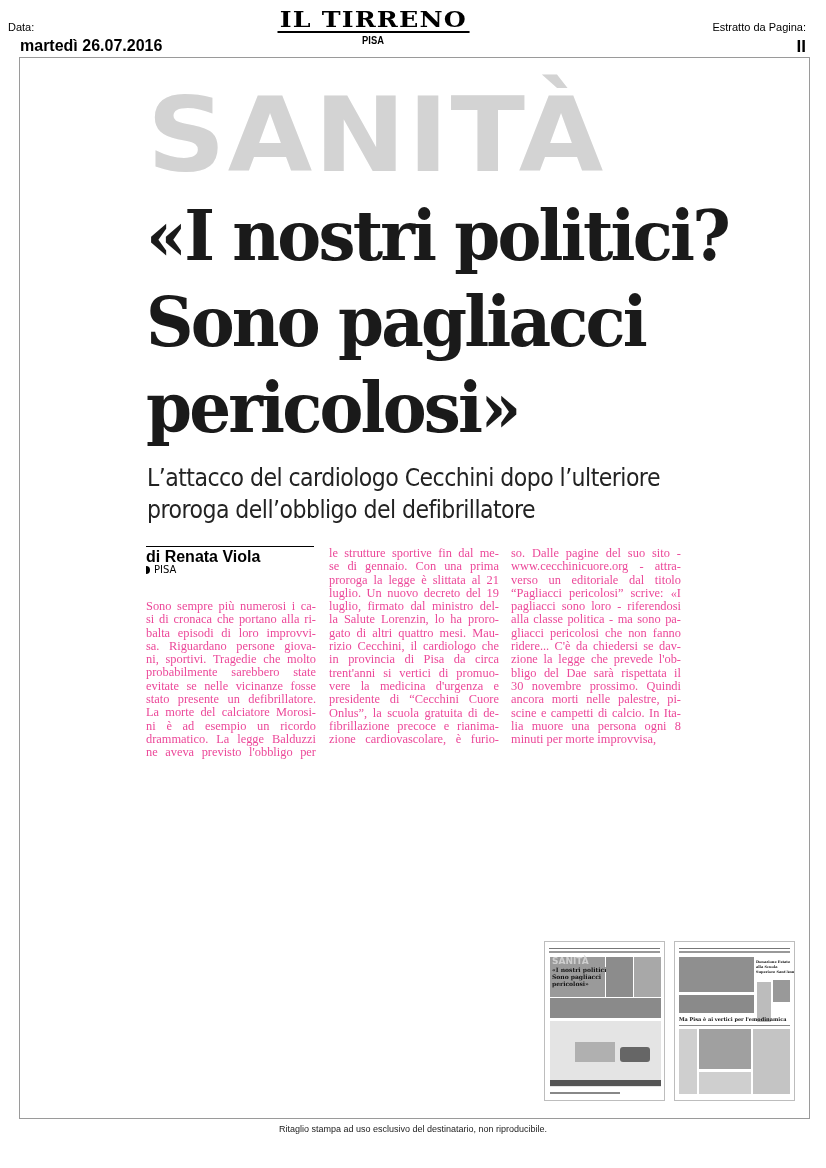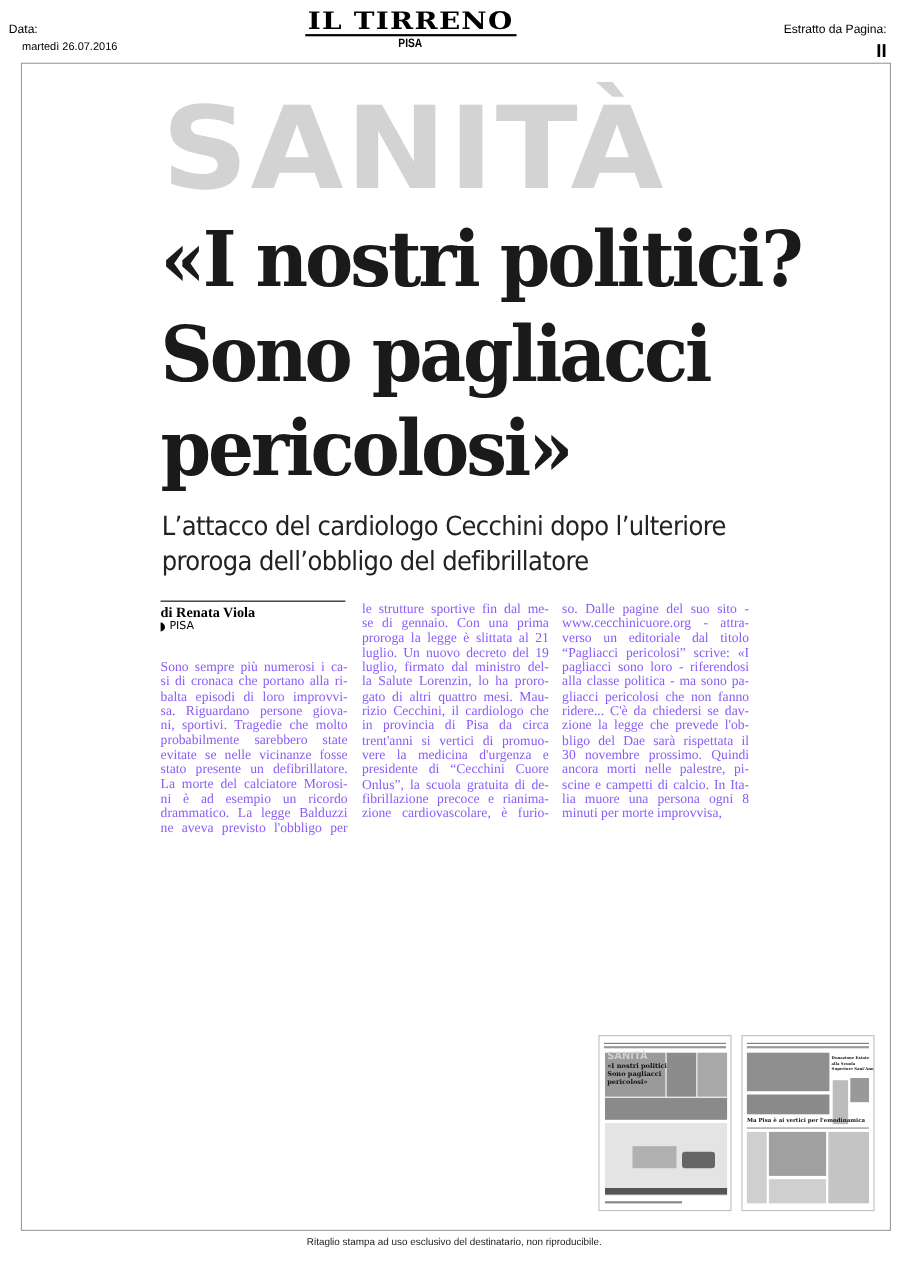--- a/index.html
+++ b/index.html
@@ -1,41 +1,41 @@
 <!DOCTYPE html>
 <html><head>
   <meta charset="utf-8">
   <style>
     * { box-sizing: border-box; margin: 0; padding: 0; }
     html, body { width: 826px; height: 1168px; background: #ffffff; overflow: hidden; }
     body { position: relative; font-family: "Liberation Sans", sans-serif; color: #000; }
 
     .hdr-left-label { position: absolute; left: 8px; top: 21px; font-size: 11px; font-family: "Liberation Sans", sans-serif; }
-    .hdr-left-date { position: absolute; left: 20px; top: 37px; font-size: 10px; font-weight: normal; font-family: "Liberation Sans", sans-serif; }
+    .hdr-left-date { position: absolute; left: 20px; top: 37px; font-size: 16px; font-weight: bold; font-family: "Liberation Sans", sans-serif; }
     .hdr-right-label { position: absolute; right: 20px; top: 21px; font-size: 11px; text-align: right; font-family: "Liberation Sans", sans-serif; }
     .hdr-right-page { position: absolute; right: 20px; top: 37px; font-size: 17px; font-weight: bold; text-align: left; font-family: "Liberation Sans", sans-serif; }
 
     .masthead { position: absolute; left: 0; width: 746px; top: 8px; text-align: center; }
     .masthead-title { display: inline-block; font-family: "DejaVu Serif", serif; font-weight: bold; font-size: 22px; letter-spacing: 1px; line-height: 22px; border-bottom: 2px solid #000; padding: 0 2px 1px; transform: scaleX(1.15); }
     .masthead-sub { font-family: "Liberation Sans", sans-serif; font-weight: bold; font-size: 11px; line-height: 12px; margin-top: 1px; transform: scaleX(0.85); }
 
     .frame { position: absolute; left: 19px; top: 57px; width: 791px; height: 1062px; border: 1px solid #9a9a9a; }
 
     .kicker { position: absolute; left: 147px; top: 83px; font-family: "DejaVu Sans", sans-serif; font-weight: bold; font-size: 104px; line-height: 104px; color: #d3d3d3; letter-spacing: 2px; transform: scaleX(1.05); transform-origin: left top; }
 
     .headline { position: absolute; left: 146px; top: 193px; font-family: "DejaVu Serif", serif; font-weight: bold; font-size: 70px; line-height: 86px; color: #1a1a1a; letter-spacing: -3px; transform: scaleX(0.94); transform-origin: left top; white-space: nowrap; }
 
     .subhead { position: absolute; left: 147px; top: 462px; font-family: "DejaVu Sans", sans-serif; font-size: 24px; line-height: 32px; color: #222; letter-spacing: -0.6px; transform: scaleX(0.92); transform-origin: left top; white-space: nowrap; }
 
     .byline-block { position: absolute; left: 146px; top: 546px; width: 168px; border-top: 1px solid #000; padding-top: 2px; }
-    .byline { font-family: Liberation Serif, serif; font-weight: bold; font-size: 13px; line-height: 15px; }
+    .byline { font-family: Liberation Sans, sans-serif; font-weight: bold; font-size: 16px; line-height: 15px; }
     .location { font-family: "DejaVu Sans", sans-serif; font-size: 10px; line-height: 12px; display: flex; align-items: center; gap: 4px; }
     .loc-icon { display: inline-block; width: 4px; height: 8px; background: #000; border-radius: 0 4px 4px 0; }
 
-    .col { position: absolute; width: 170px; font-family: "Liberation Serif", serif; font-size: 12.4px; line-height: 13.3px; text-align: justify; color: #8b5cf6; }
+    .col { position: absolute; width: 170px; font-family: "Liberation Serif", serif; font-size: 12.4px; line-height: 13.3px; text-align: justify; color: #ec4899; }
     .col p { white-space: nowrap; text-align-last: justify; }
     .col p.last { text-align-last: left; }
     .col1 { left: 146px; top: 600px; }
     .col2 { left: 329px; top: 547px; }
     .col3 { left: 511px; top: 547px; }
 
     .thumb { position: absolute; top: 941px; width: 121px; height: 160px; border: 1px solid #bdbdbd; background: #fff; overflow: hidden; }
     .thumb1 { left: 544px; }
     .thumb2 { left: 674px; }
     .t { position: absolute; }

